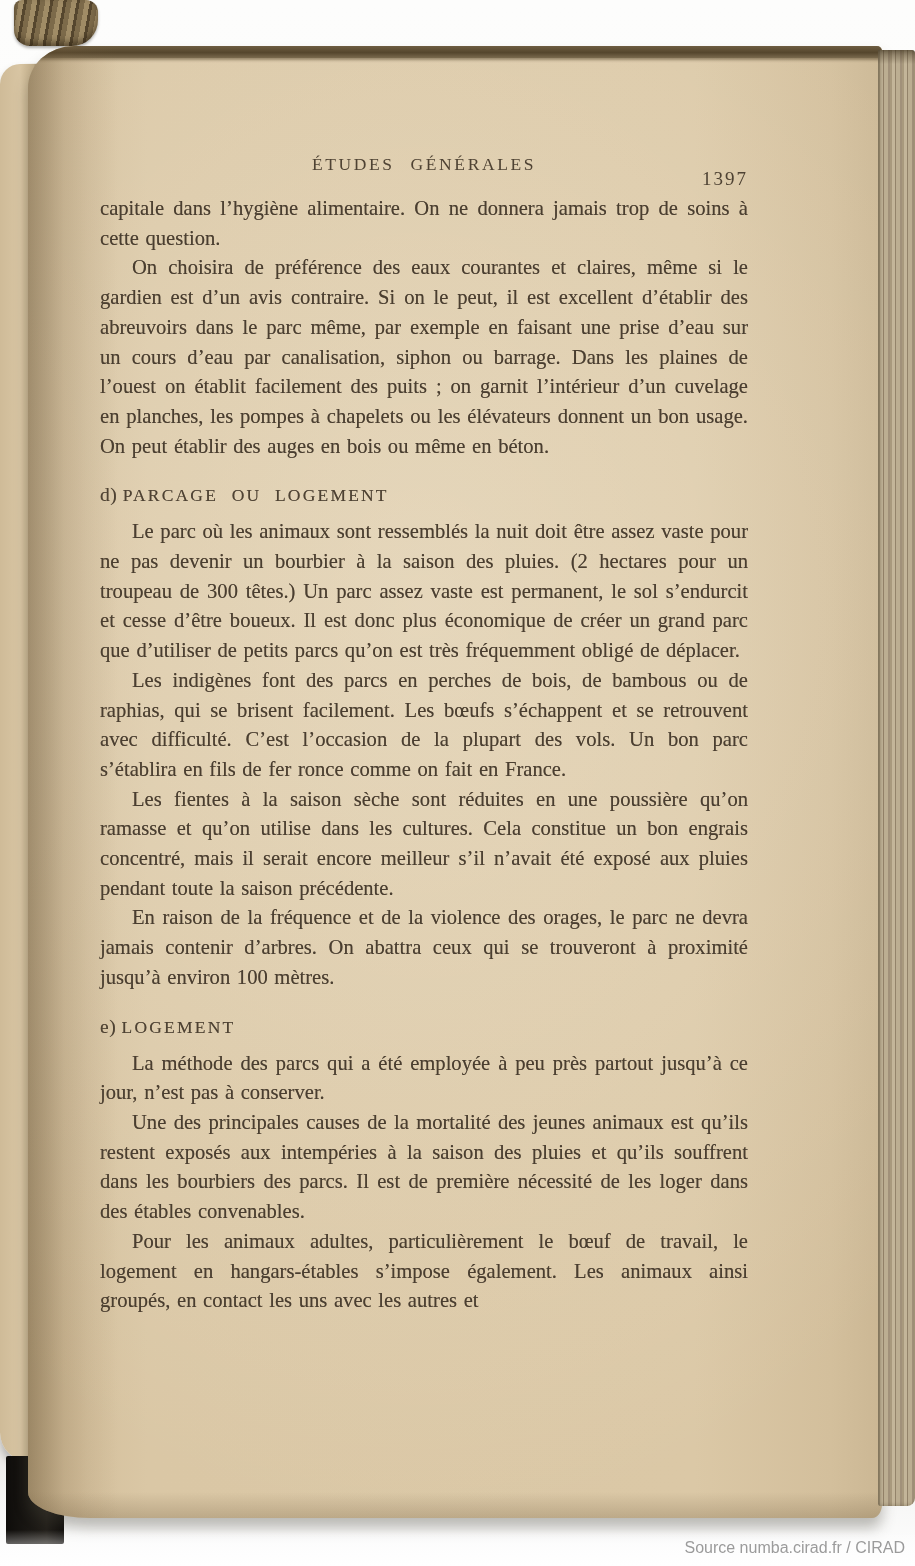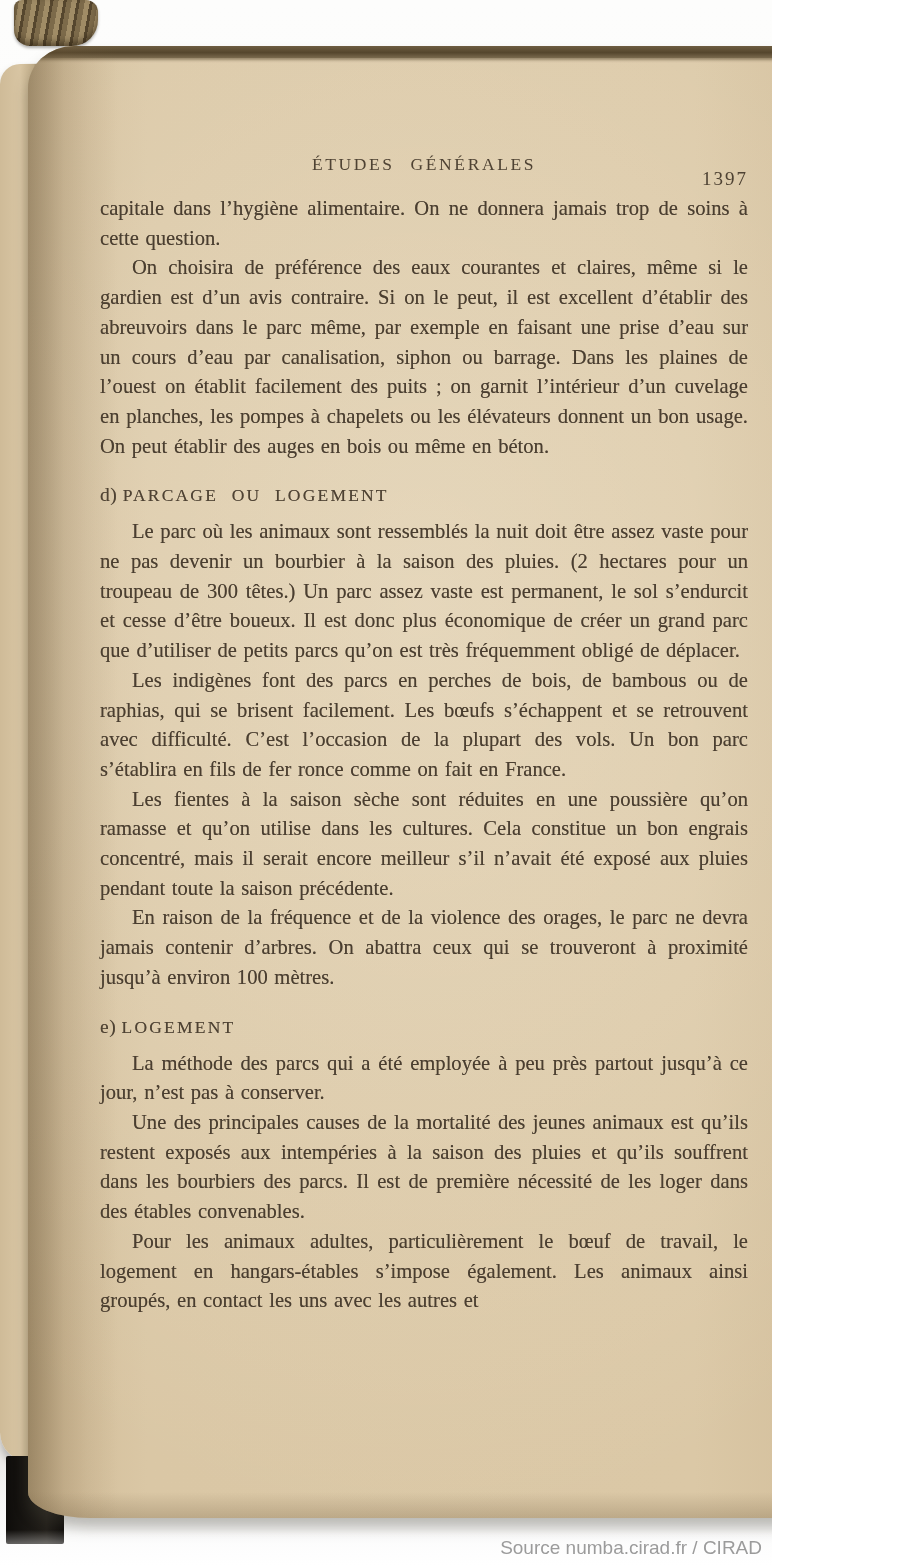--- a/index.html
+++ b/index.html
@@ -3,21 +3,21 @@
 <meta charset="utf-8">
 <title>Scan — Études générales p.1397</title>
 <style>
   html,body{margin:0;padding:0;}
   body{
     width:915px;height:1566px;overflow:hidden;
     font-family:"Liberation Serif","DejaVu Serif",serif;
     background:#ffffff;
   }
   .scene{
-    position:relative;width:772px;height:1566px;overflow:hidden;
+    position:relative;width:915px;height:1566px;overflow:hidden;
     background:linear-gradient(180deg,#fdfdfc 0%,#fafaf8 62%,#eceae7 93%,#f7f7f6 96%,#fefefe 100%);
   }
   
   .headband{
     position:absolute;left:14px;top:0;width:84px;height:46px;
     background:repeating-linear-gradient(100deg,#7c6a4a 0 5px,#a08c66 5px 10px,#55462e 10px 13px);
     border-radius:8px 12px 26px 16px;
     box-shadow:inset 0 -4px 6px rgba(40,30,15,.55), 0 2px 3px rgba(0,0,0,.3);
   }
   .spine-black{
@@ -96,21 +96,21 @@
     text-shadow:0 0 .5px rgba(74,62,48,.5);
   }
   .sec-label{font-size:19.5px;letter-spacing:.5px;word-spacing:normal;}
   
   .footer{
     position:absolute;left:0;right:0;bottom:0;height:36px;
     display:flex;align-items:center;justify-content:flex-end;
     padding-right:10px;box-sizing:border-box;
     background:linear-gradient(180deg,rgba(255,255,255,0),rgba(255,255,255,.9));
     font-family:"Liberation Sans","DejaVu Sans",sans-serif;
-    font-size:19px;color:#9b9b9b;
+    font-size:16px;color:#9b9b9b;
   }
 </style>
 </head>
 <body>
 
 <div class="scene">
 
   <div class="headband"></div>
   <div class="left-flap"></div>
   <div class="spine-black"></div>

